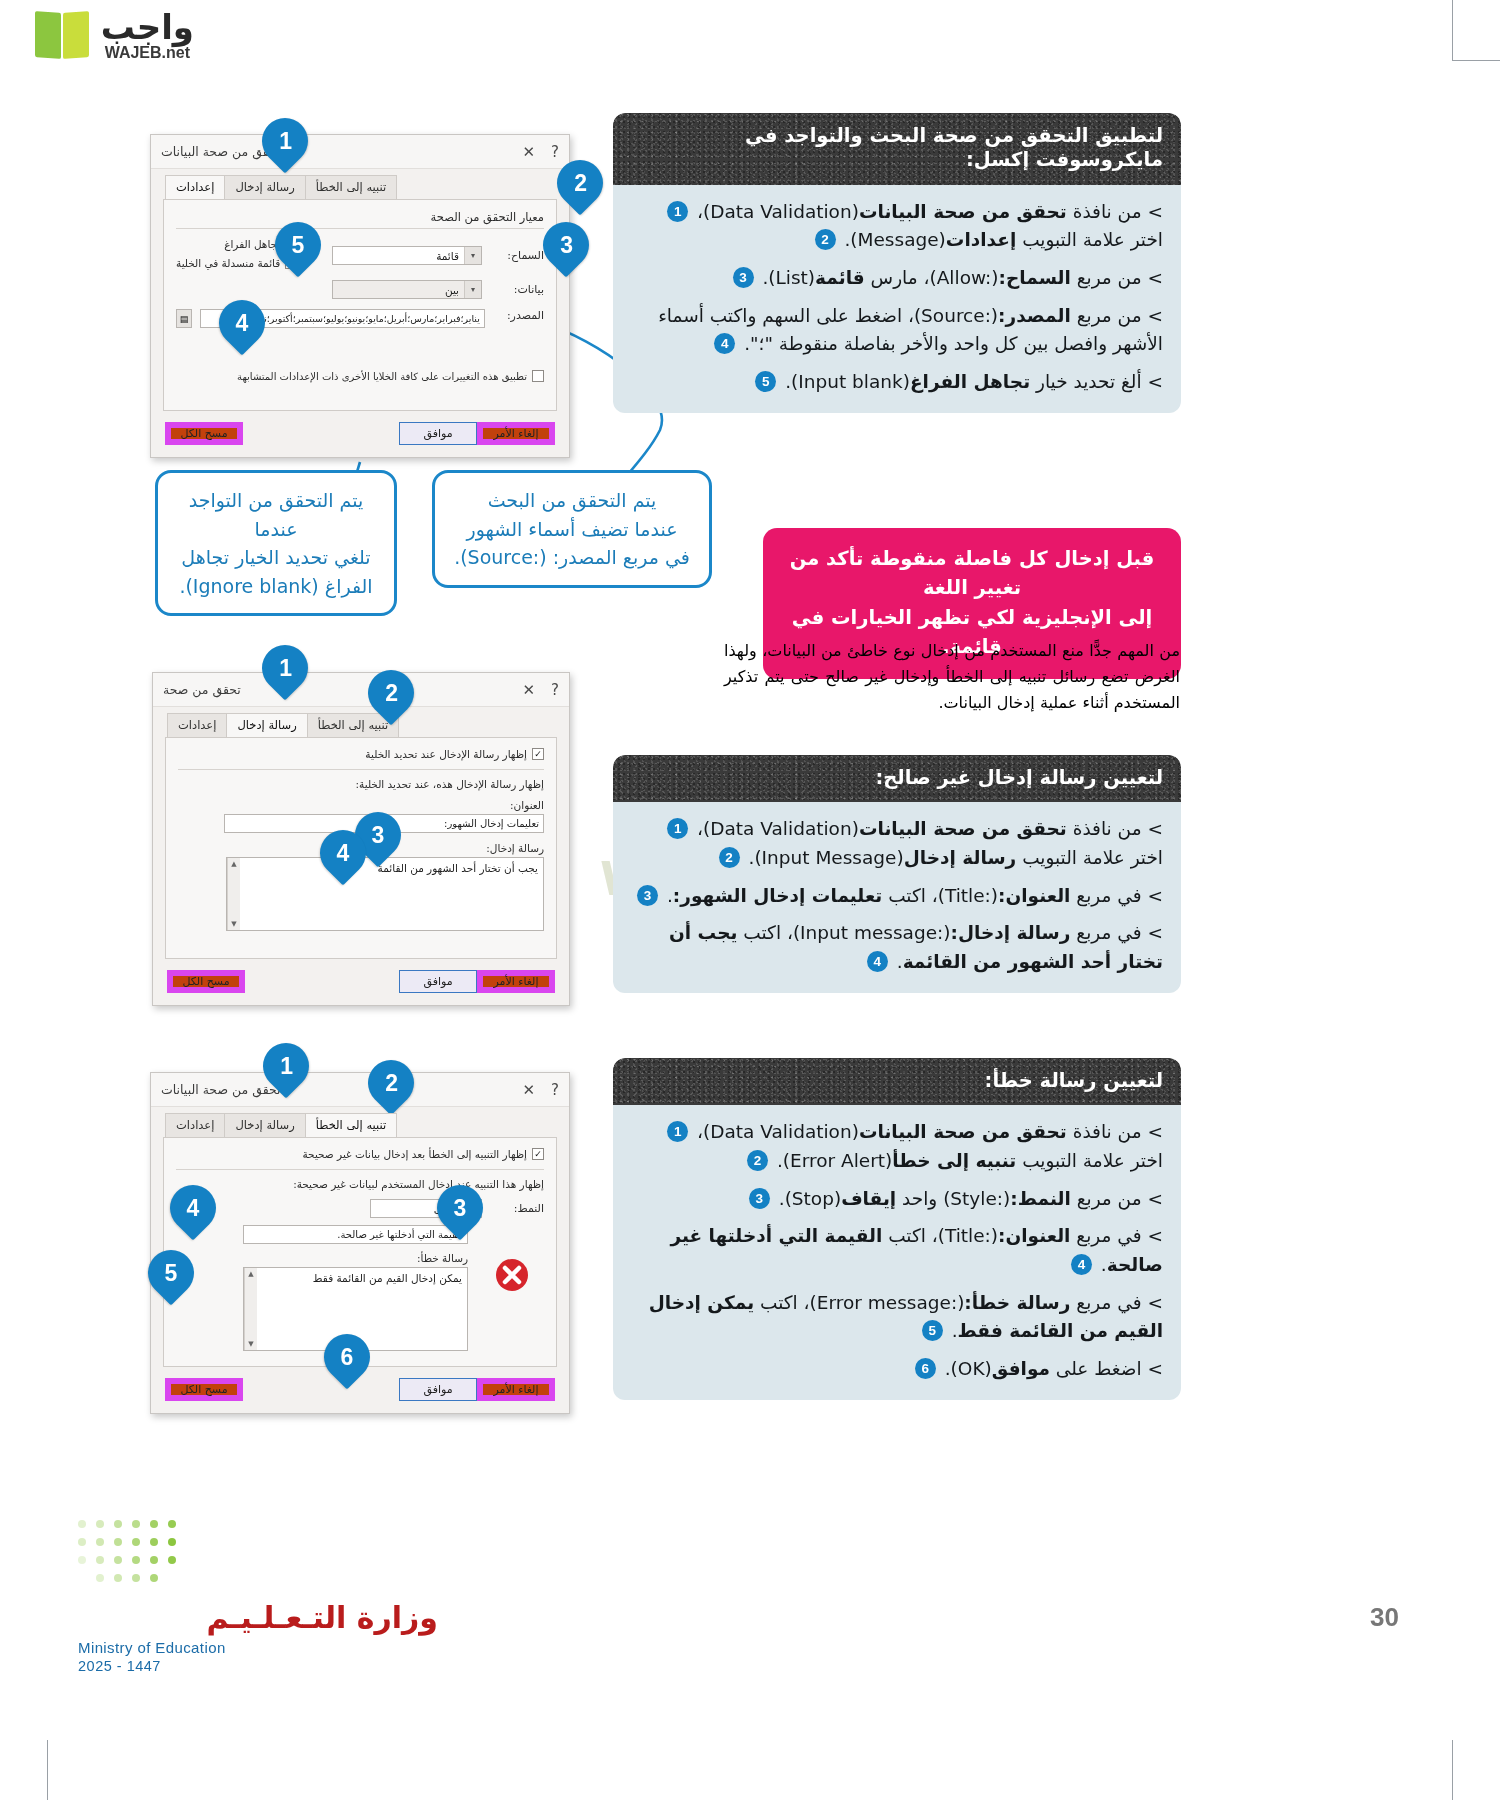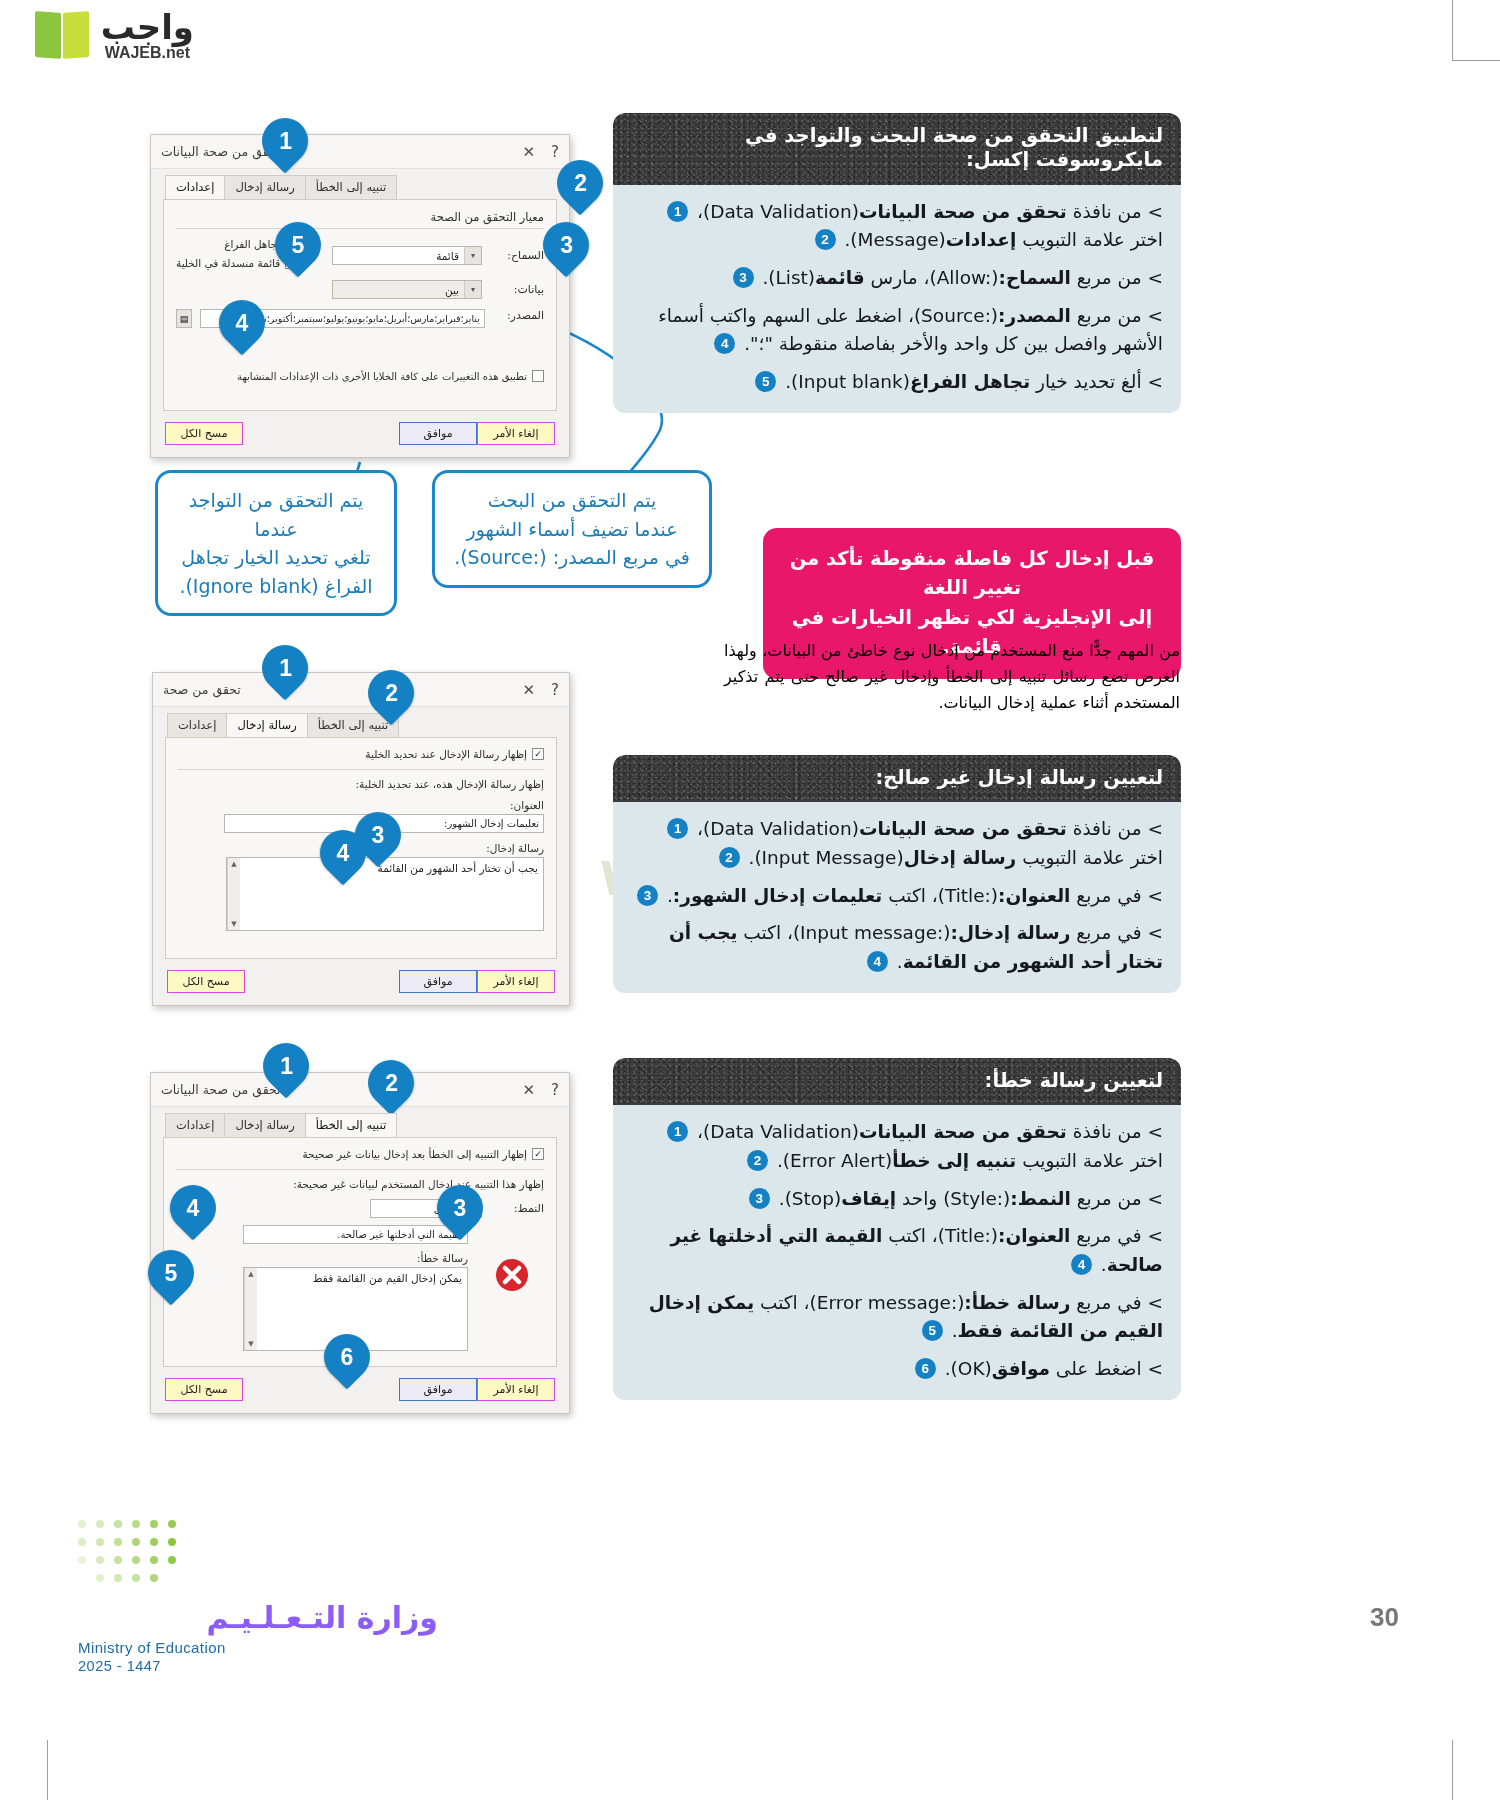--- a/index.html
+++ b/index.html
@@ -128,39 +128,39 @@
   .select .arw { width:17px; height:17px; background:#e6e3e0; border-inline-end:1px solid #cdc9c5;
                  display:flex; align-items:center; justify-content:center; font-size:8px; color:#555; }
   .select .val { font-size:10.5px; color:#222; padding:0 5px; }
   .input { height:19px; border:1px solid #b9b5b1; background:#fff; width:310px;
            font-size:10px; color:#222; padding:2px 4px; display:flex; align-items:center; }
   .chk-row { display:flex; align-items:center; gap:5px; font-size:10.5px; color:#2d2d2d; margin-bottom:4px; }
   .chk { width:12px; height:12px; border:1px solid #8e8a86; background:#fff;
          display:inline-flex; align-items:center; justify-content:center; font-size:9px; color:#1a1a1a; }
   .dlg-foot { display:flex; align-items:center; justify-content:space-between;
               padding:11px 14px 12px 14px; }
-  .btn { min-width:78px; height:23px; border:1px solid #d946ef; background:#fef9c3;
+  .btn { min-width:78px; height:23px; border:6px solid #d946ef; background:#c2410c;
          font-size:11px; color:#222; display:flex; align-items:center; justify-content:center; }
   .btn.primary { border:1.5px solid #3a78c2; background:#eceaf5; }
   .txtarea { border:1px solid #b9b5b1; background:#fff; width:318px; height:74px;
              font-size:10.5px; color:#222; padding:4px 5px; position:relative; }
   .txtarea .sb { position:absolute; left:0; top:0; bottom:0; width:13px; background:#f0eeec;
                  border-inline-end:1px solid #d5d1cd; display:flex; flex-direction:column;
                  justify-content:space-between; align-items:center; font-size:7px; color:#666; padding:2px 0; }
 
   
   .conn { position:absolute; left:0; top:0; width:1500px; height:1800px; pointer-events:none; }
 
   
   .wm { position:absolute; opacity:.20; pointer-events:none; user-select:none; }
   .wm-txt { font-family:"DejaVu Sans",sans-serif; font-weight:bold; color:#6d7f2a; }
 
   
   .moe { position:absolute; left:78px; top:1600px; width:360px; }
-  .moe-ar { font-size:30px; color:#8b5cf6; letter-spacing:4px; font-weight:bold; direction:rtl; }
+  .moe-ar { font-size:30px; color:#b91c1c; letter-spacing:4px; font-weight:bold; direction:rtl; }
   .moe-en { font-size:15px; color:#1b6ca8; direction:ltr; margin-top:4px; letter-spacing:.4px; }
   .moe-yr { font-size:14.5px; color:#1b6ca8; direction:ltr; margin-top:2px; letter-spacing:.5px; }
   .dots { position:absolute; left:78px; top:1520px; width:150px; height:70px; }
   .dot { position:absolute; width:8px; height:8px; border-radius:50%; background:#8cc63f; }
   .pageno { position:absolute; left:1370px; top:1602px; font-size:26px; color:#777; font-weight:bold; direction:ltr; }
 </style>
 </head>
 <body>
 
 <div class="page">

